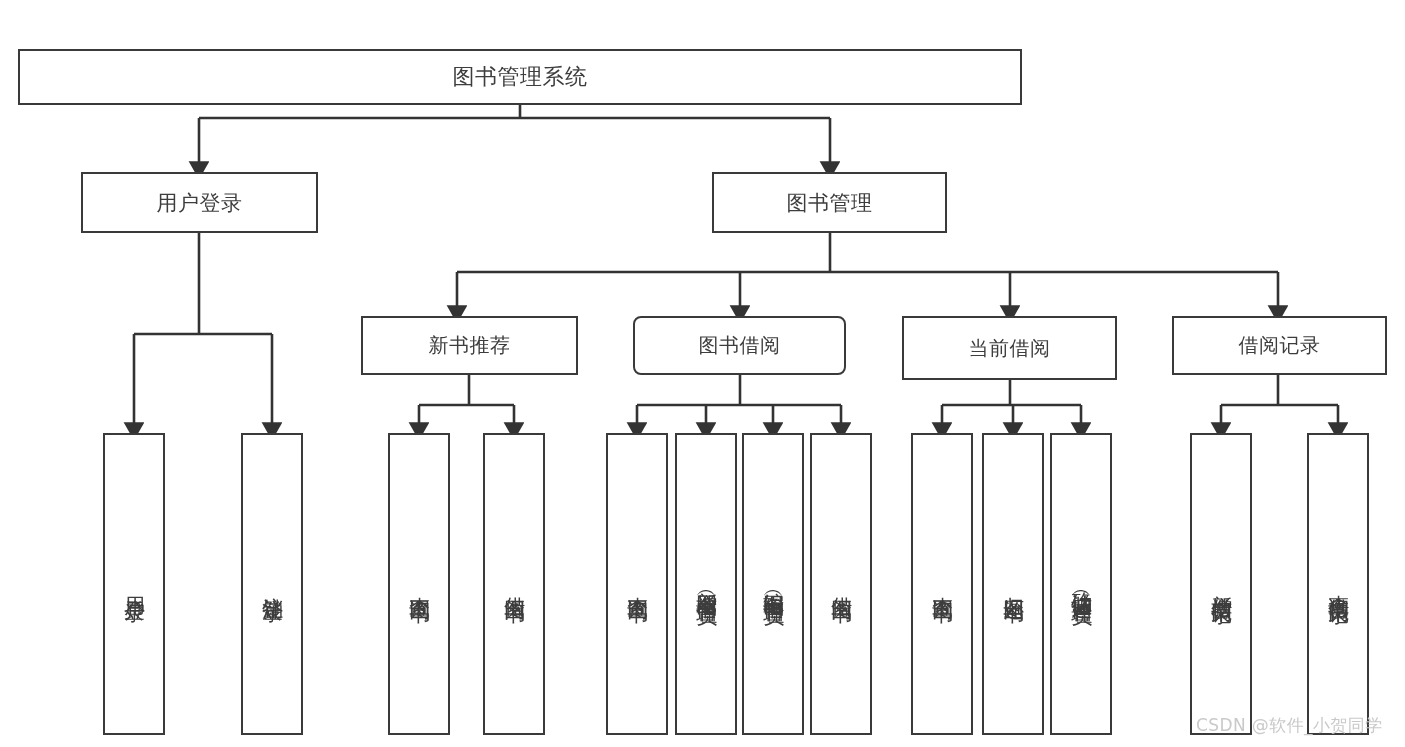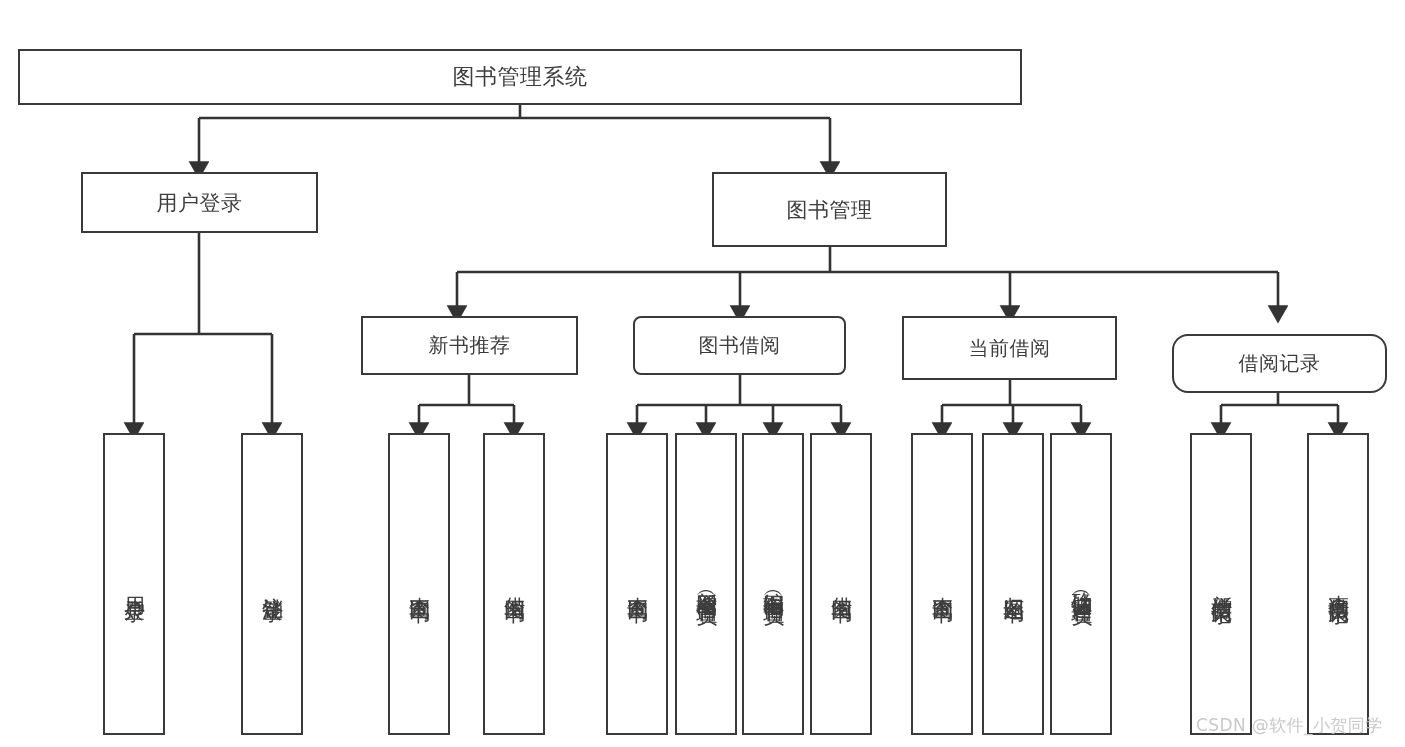--- a/index.html
+++ b/index.html
@@ -129,34 +129,34 @@
     </g>
   </svg>
 
   <div class="node node-root" style="left: 18px; top: 13px; width: 1004px; height: 56px; margin-top: 36px;">
     <span class="node-label">图书管理系统</span>
   </div>
 
   <div class="node node-l2" style="left: 81px; top: 172px; width: 237px; height: 61px;">
     <span class="node-label">用户登录</span>
   </div>
-  <div class="node node-l2" style="left: 712px; top: 172px; width: 235px; height: 75px;">
+  <div class="node node-l2" style="left: 712px; top: 172px; width: 235px; height: 61px;">
     <span class="node-label">图书管理</span>
   </div>
 
   <div class="node node-l3" style="left: 361px; top: 316px; width: 217px; height: 59px;">
     <span class="node-label">新书推荐</span>
   </div>
   <div class="node node-l3" style="left: 633px; top: 316px; width: 213px; height: 59px; border-radius: 8px;">
     <span class="node-label">图书借阅</span>
   </div>
   <div class="node node-l3" style="left: 902px; top: 316px; width: 215px; height: 64px;">
     <span class="node-label">当前借阅</span>
   </div>
-  <div class="node node-l3" style="left: 1172px; top: 334px; width: 215px; height: 59px; border-radius: 16px;">
+  <div class="node node-l3" style="left: 1172px; top: 316px; width: 215px; height: 59px;">
     <span class="node-label">借阅记录</span>
   </div>
 
   <div class="node node-leaf" style="left: 103px; top: 433px; width: 62px; height: 302px;">
     <span class="node-label">用户登录</span>
   </div>
   <div class="node node-leaf" style="left: 241px; top: 433px; width: 62px; height: 302px;">
     <span class="node-label">注销登录</span>
   </div>
   <div class="node node-leaf" style="left: 388px; top: 433px; width: 62px; height: 302px;">

